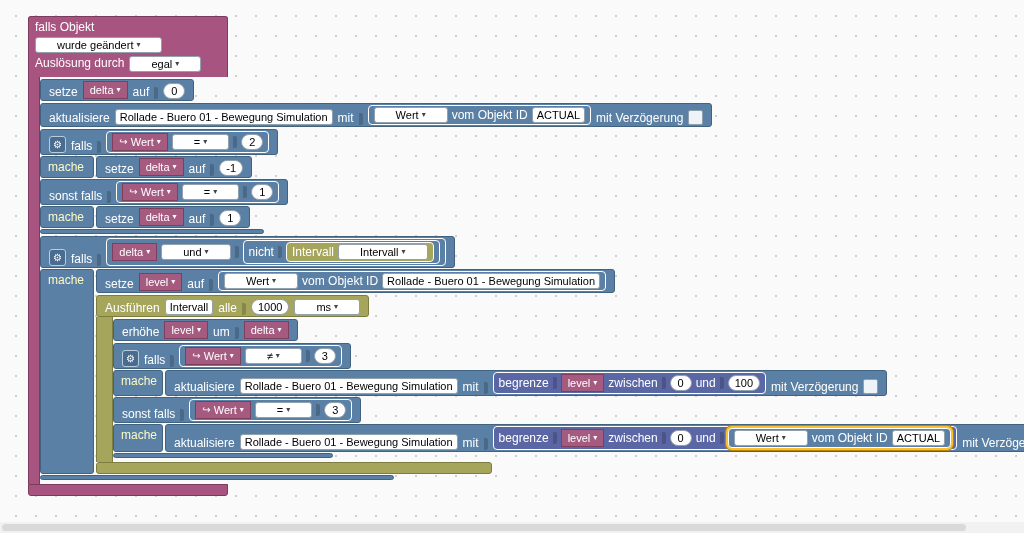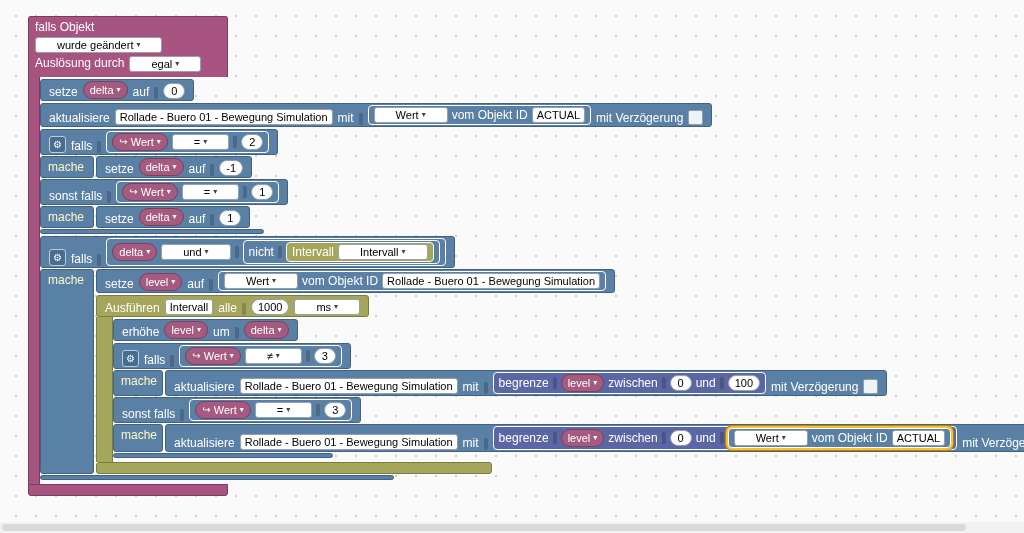--- a/index.html
+++ b/index.html
@@ -10,21 +10,21 @@
     background-image:radial-gradient(circle,#cfcfcf 1px,rgba(0,0,0,0) 1.2px);
     background-size:20px 20px;background-position:6px 6px;
   }
   .root{position:absolute;left:28px;top:16px;}
   .kw{white-space:nowrap;color:#fff;}
   .bar{display:flex;align-items:flex-end;gap:5px;padding:1px 8px;border:1px solid;border-radius:3px;width:max-content;box-sizing:border-box;min-height:22px;}
   .blue-bg{background:#5b80a5;border-color:#42637f;color:#fff;}
   .olive-bg{background:#a5a55b;border-color:#7d7d3f;color:#fff;}
   .math-bg{background:#5b67a5;border-color:#414c80;color:#fff;}
   .vblk{display:inline-flex;align-items:center;gap:4px;padding:1px 5px;border:1px solid;border-radius:4px;width:max-content;}
-  .pill{display:inline-flex;align-items:center;gap:3px;height:16px;padding:0 6px;border:1px solid #7c3f5e;border-radius:9px;background:#a55b80;color:#fff;font-size:11px;white-space:nowrap;}
+  .pill{display:inline-flex;align-items:center;gap:3px;height:16px;padding:0 6px;border:1px solid #7c3f5e;border-radius:0;background:#a55b80;color:#fff;font-size:11px;white-space:nowrap;}
   .fld{background:#fff;color:#000;border:1px solid #93a1ad;border-radius:3px;padding:1px 4px;font-size:11px;white-space:nowrap;}
   .dd{background:#fff;color:#000;border:1px solid #93a1ad;border-radius:3px;padding:1px 21px;font-size:11px;display:inline-flex;align-items:center;gap:3px;white-space:nowrap;}
   .num{background:#fff;color:#000;border:1px solid #93a1ad;border-radius:8px;padding:1px 6px;font-size:11px;min-width:8px;text-align:center;white-space:nowrap;}
   .arr{font-size:8px;line-height:1;}
   .dd .arr{color:#444;}
   .pill .arr{color:#fff;}
   .varr{font-size:10px;line-height:1;color:#fff;}
   .chk{width:13px;height:13px;background:#eef3f7;border:1px solid #8fa0ad;border-radius:2px;flex:none;}
   .gear{width:15px;height:15px;flex:none;display:flex;align-items:center;justify-content:center;background:#4a6c8f;border:1px solid #b8cddc;border-radius:3px;font-size:10px;color:#fff;line-height:1;}
   .sock{width:4px;height:12px;background:rgba(0,0,0,.18);border-radius:0 2px 2px 0;flex:none;}

